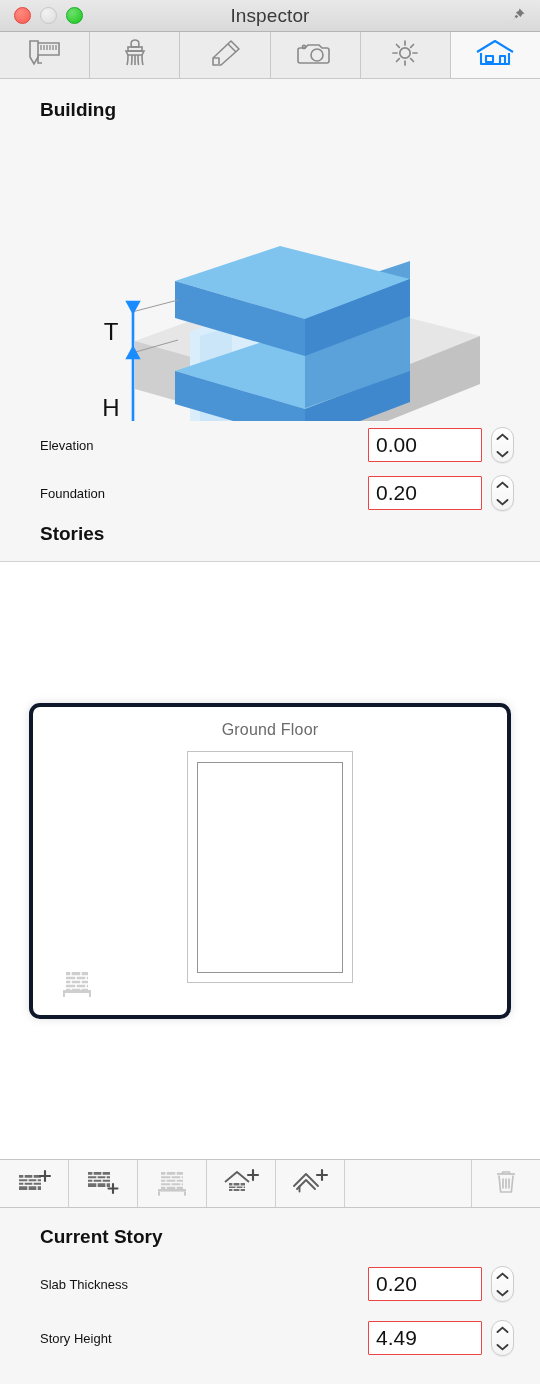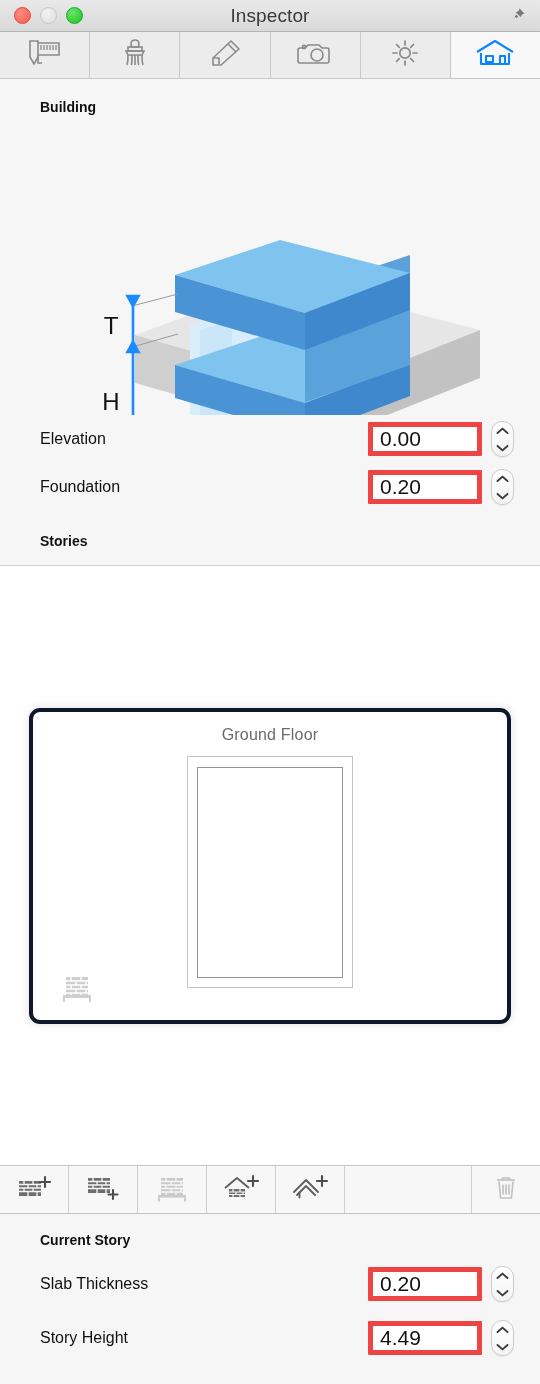--- a/index.html
+++ b/index.html
@@ -67,50 +67,50 @@
     background: #ececec;
   }
   .tab:last-child { border-right: none; }
   .tab.selected {
     background: #f8f8f8;
     border-right: none;
   }
 
   
   .section-title {
-    font-size: 14px;
+    font-size: 19px;
     font-weight: bold;
     color: #111;
     margin: 20px 0 0 40px;
   }
 
   .diagram-wrap {
     height: 300px;
     flex: 0 0 300px;
     position: relative;
   }
   .diagram-wrap svg { display: block; }
 
   .field-row {
     display: flex;
     align-items: center;
     height: 48px;
     padding: 0 0 0 40px;
   }
   .field-label {
-    font-size: 16px;
+    font-size: 13px;
     color: #111;
     flex: 1 1 auto;
   }
   .num-input {
     width: 114px;
     height: 34px;
     box-sizing: border-box;
     background: #fff;
-    border: 5px solid #ef4444;
+    border: 1px solid #ef4444;
     border-radius: 1px;
     font-size: 21px;
     color: #111;
     display: flex;
     align-items: center;
     padding-left: 7px;
     font-family: "Liberation Sans", sans-serif;
   }
   .stepper {
     width: 21px;
@@ -397,21 +397,21 @@
           </svg>
       </span>
       <span class="chev">
         <svg width="13" height="8" viewBox="0 0 13 8">
             <path d="M1.5 2 L6.5 6.4 L11.5 2" fill="none" stroke="#3b3b3b" stroke-width="1.9" stroke-linecap="round" stroke-linejoin="round"></path>
           </svg>
       </span>
     </div>
   </div>
 
-  <div class="section-title" style="margin-top:22px">Stories</div>
+  <div class="section-title" style="margin-top:6px">Stories</div>
   <div style="height:16px"></div>
   <div class="divider"></div>
 
   <div class="stories-area">
     <div class="story-card">
       <div class="story-name">Ground Floor</div>
       <div class="story-plan">
         <div class="story-plan-inner"></div>
       </div>
       <div class="story-badge">

